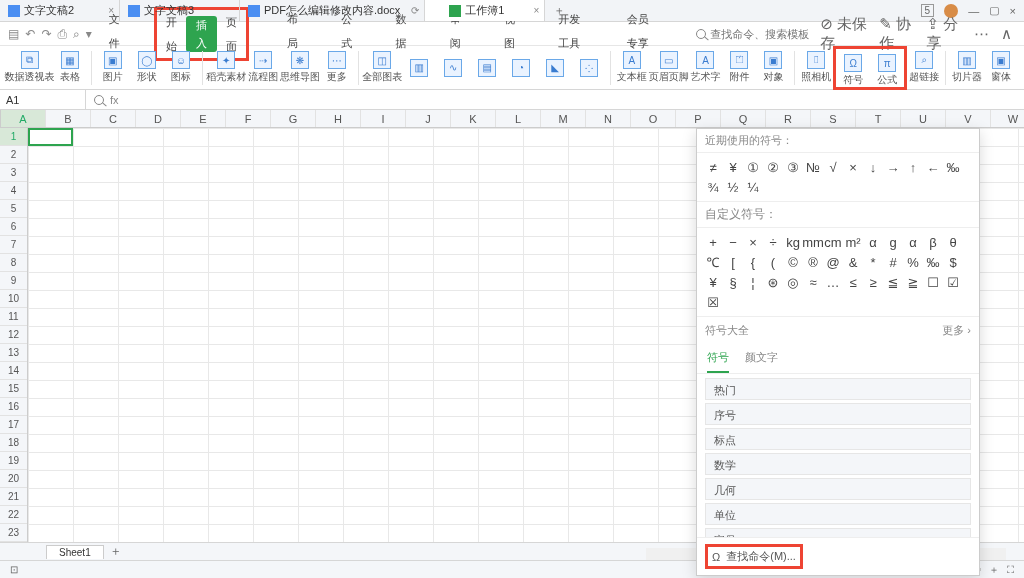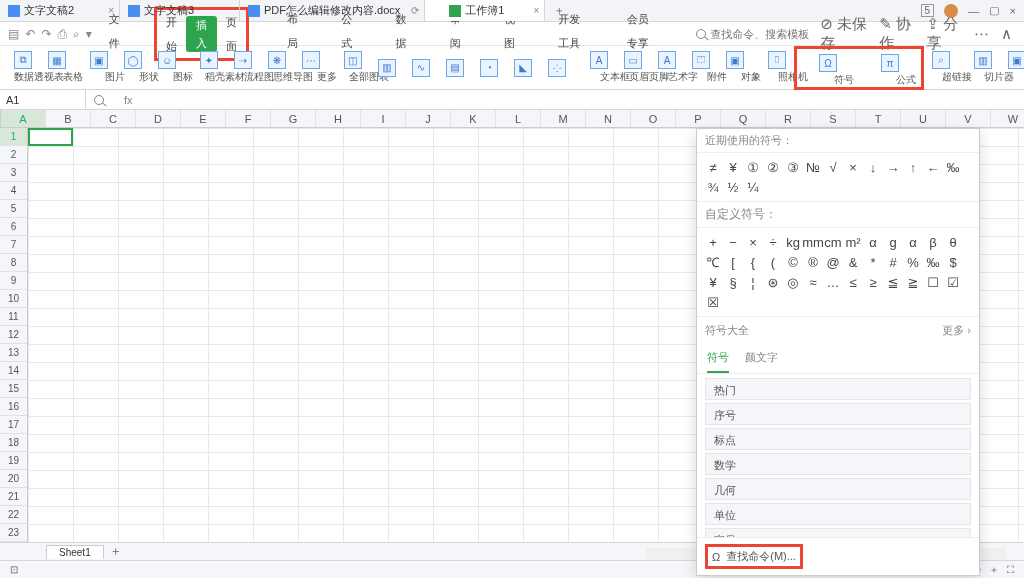--- a/index.html
+++ b/index.html
@@ -29,28 +29,28 @@
   .menu-highlight { border: 3px solid #e43; padding: 0; display: flex; align-items: center; }
   .searchbox { margin-left: 20px; display: flex; align-items: center; gap: 4px; color: #999; padding-left: 12px; }
   .searchbox input { border: none; outline: none; font-size: 11px; width: 110px; }
   .menurow-right { margin-left: auto; display: flex; align-items: center; gap: 12px; padding-right: 12px; color: #666; }
   .menurow-right span { font-size: 15px; }
 
   
   .ribbon { height: 44px; background: #fff; display: flex; align-items: center; padding: 0 6px; border-bottom: 1px solid #d6d6d6; gap: 0; }
   .rbtn { display: flex; flex-direction: column; align-items: center; justify-content: center; padding: 0 5px; min-width: 34px; height: 44px; }
   .rbtn .ico { width: 18px; height: 18px; border: 1px solid #6aa8e8; background: #eaf3ff; display: flex; align-items: center; justify-content: center; font-size: 10px; color: #3a7cd0; }
-  .rbtn .lbl { font-size: 10px; color: #555; margin-top: 1px; white-space: nowrap; margin-left: 32px; }
+  .rbtn .lbl { font-size: 10px; color: #555; margin-top: 1px; white-space: nowrap; }
   .rgroup-sep { width: 1px; height: 34px; background: #e2e2e2; margin: 0 4px; }
   .ribbon-highlight { border: 3px solid #e43; display: flex; height: 44px; }
 
   
   .fbar { height: 20px; display: flex; align-items: center; border-bottom: 1px solid #d6d6d6; }
   .namebox { width: 86px; padding-left: 6px; border-right: 1px solid #d6d6d6; height: 100%; line-height: 20px; }
-  .fx { padding: 0 8px; color: #888; display: flex; gap: 20px; align-items: center; }
+  .fx { padding: 0 8px; color: #888; display: flex; gap: 6px; align-items: center; }
 
   
   .colhdr { height: 18px; display: flex; border-bottom: 1px solid #ccc; }
   .corner { width: 28px; background: #f4f6f9; border-right: 1px solid #ccc; }
   .ch { width: 45px; text-align: center; line-height: 18px; background: #f4f6f9; border-right: 1px solid #e2e2e2; color: #555; }
   .ch.sel { background: #d8e8d8; color: #2a6; }
 
   
   .gridwrap { position: relative; height: 416px; display: flex; }
   .rowhdrs { width: 28px; background: #f4f6f9; border-right: 1px solid #ccc; }

